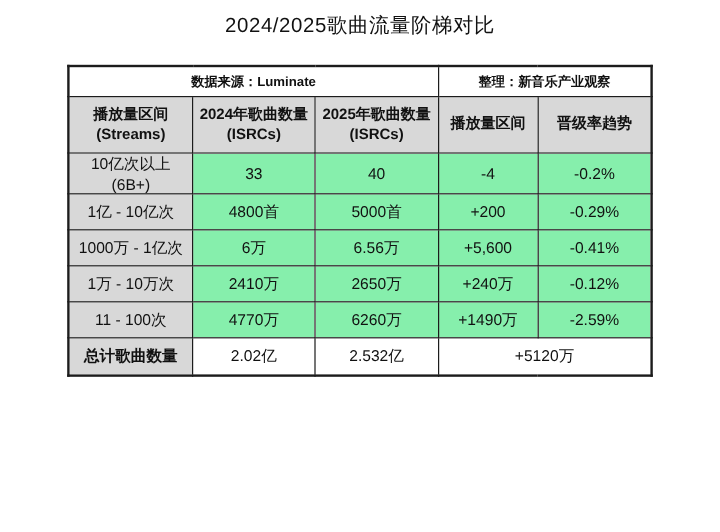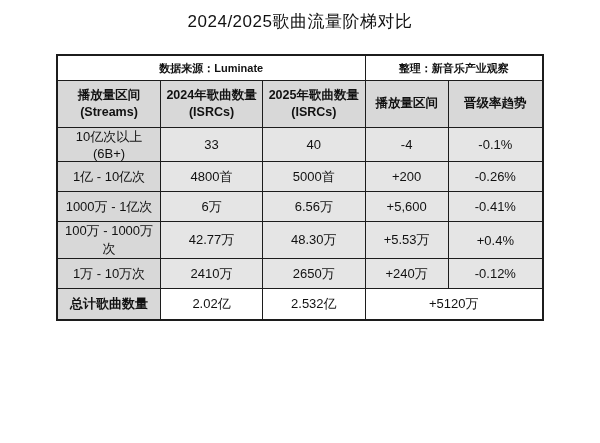--- a/index.html
+++ b/index.html
@@ -39,21 +39,21 @@
     background: #ffffff;
   }
   .streams-table th {
     background: #d8d8d8;
     font-size: 12.5px;
     font-weight: bold;
     height: 46px;
     white-space: pre-line;
     line-height: 1.4;
   }
-  tr.data-row td { height: 29px; font-size: 13px; background: #e5e5e5; }
+  tr.data-row td { height: 29px; font-size: 13px; background: #86efac; }
   td.rowhead { background: #d8d8d8 !important; }
   tr.total-row td { height: 30px; font-size: 13px; background: #ffffff; }
   tr.total-row td.rowhead { font-weight: bold; }
 </style>
 </head>
 <body>
 
 <div class="page-title">2024/2025歌曲流量阶梯对比</div>
 
 <table class="streams-table">
@@ -78,49 +78,49 @@
 (ISRCs)</th>
       <th>播放量区间</th>
       <th>晋级率趋势</th>
     </tr>
 
     <tr class="data-row">
       <td class="rowhead">10亿次以上 (6B+)</td>
       <td>33</td>
       <td>40</td>
       <td>-4</td>
-      <td>-0.1%</td>
+      <td>-0.2%</td>
     </tr>
     <tr class="data-row">
       <td class="rowhead">1亿 - 10亿次</td>
       <td>4800首</td>
       <td>5000首</td>
       <td>+200</td>
-      <td>-0.26%</td>
+      <td>-0.29%</td>
     </tr>
     <tr class="data-row">
       <td class="rowhead">1000万 - 1亿次</td>
       <td>6万</td>
       <td>6.56万</td>
       <td>+5,600</td>
       <td>-0.41%</td>
     </tr>
     <tr class="data-row">
-      <td class="rowhead">100万 - 1000万次</td>
-      <td>42.77万</td>
-      <td>48.30万</td>
-      <td>+5.53万</td>
-      <td>+0.4%</td>
-    </tr>
-    <tr class="data-row">
       <td class="rowhead">1万 - 10万次</td>
       <td>2410万</td>
       <td>2650万</td>
       <td>+240万</td>
       <td>-0.12%</td>
+    </tr>
+    <tr class="data-row">
+      <td class="rowhead">11 - 100次</td>
+      <td>4770万</td>
+      <td>6260万</td>
+      <td>+1490万</td>
+      <td>-2.59%</td>
     </tr>
 
     <tr class="total-row">
       <td class="rowhead">总计歌曲数量</td>
       <td>2.02亿</td>
       <td>2.532亿</td>
       <td colspan="2">+5120万</td>
     </tr>
   </tbody>
 </table>

